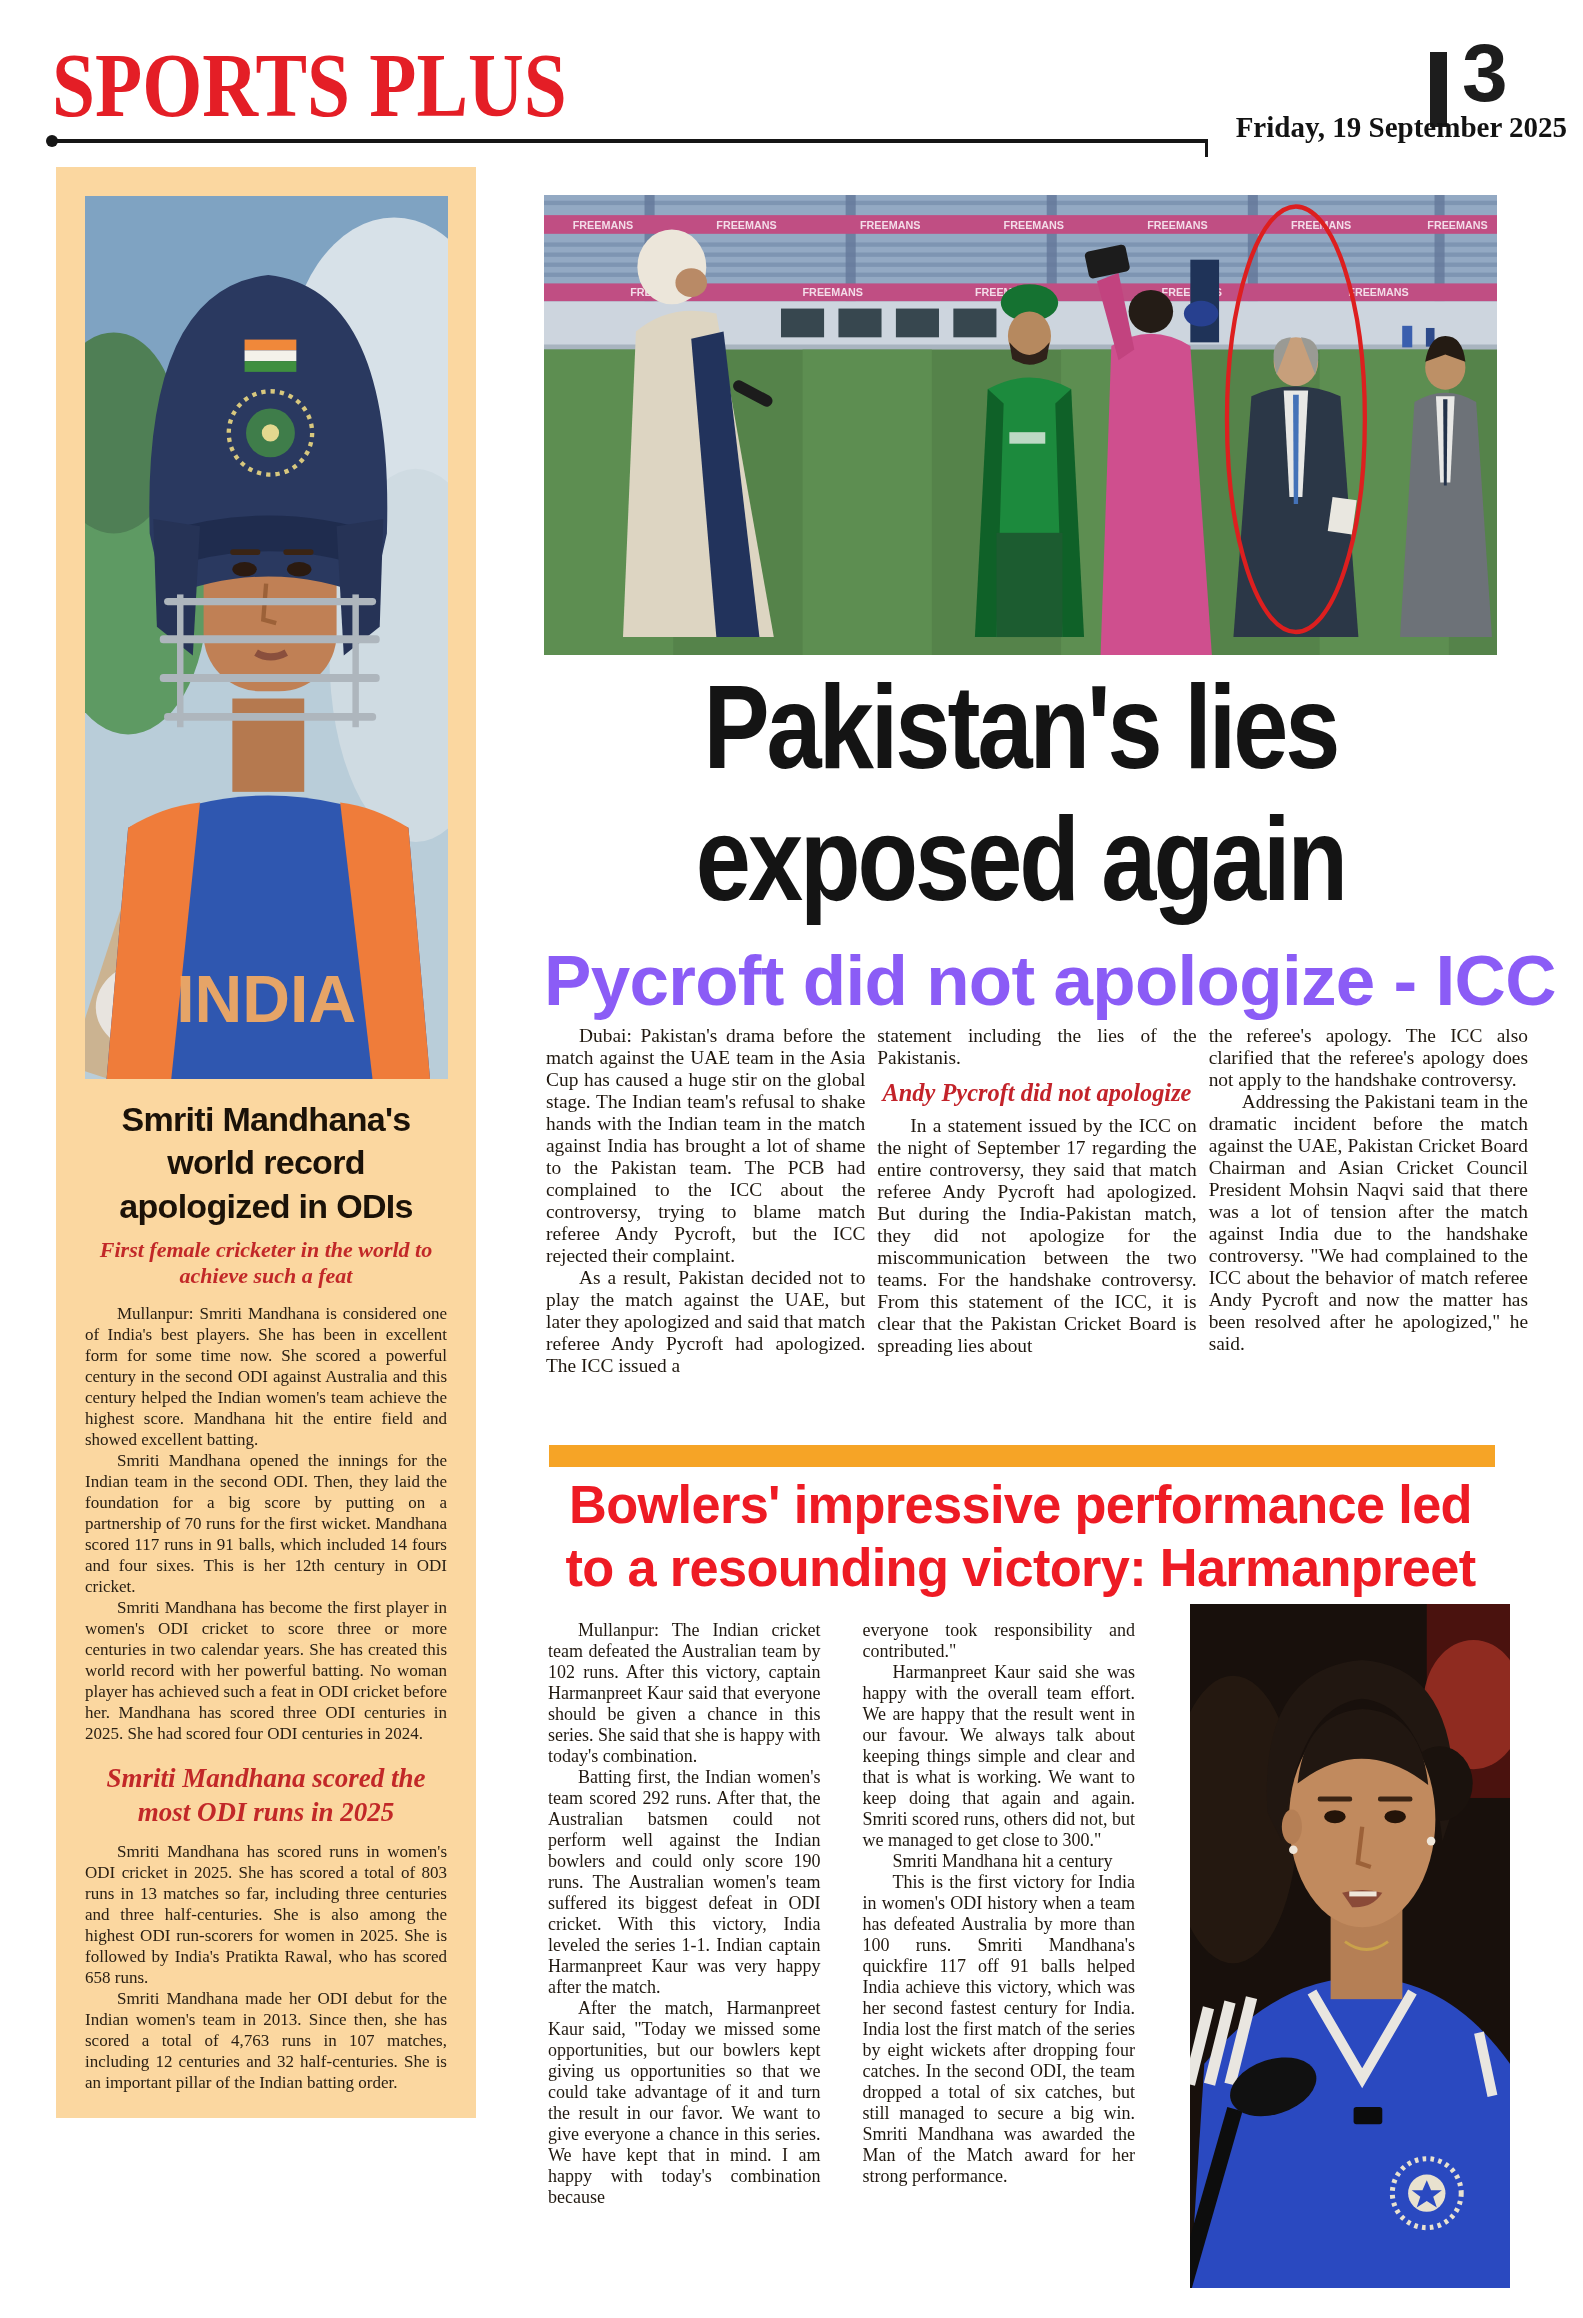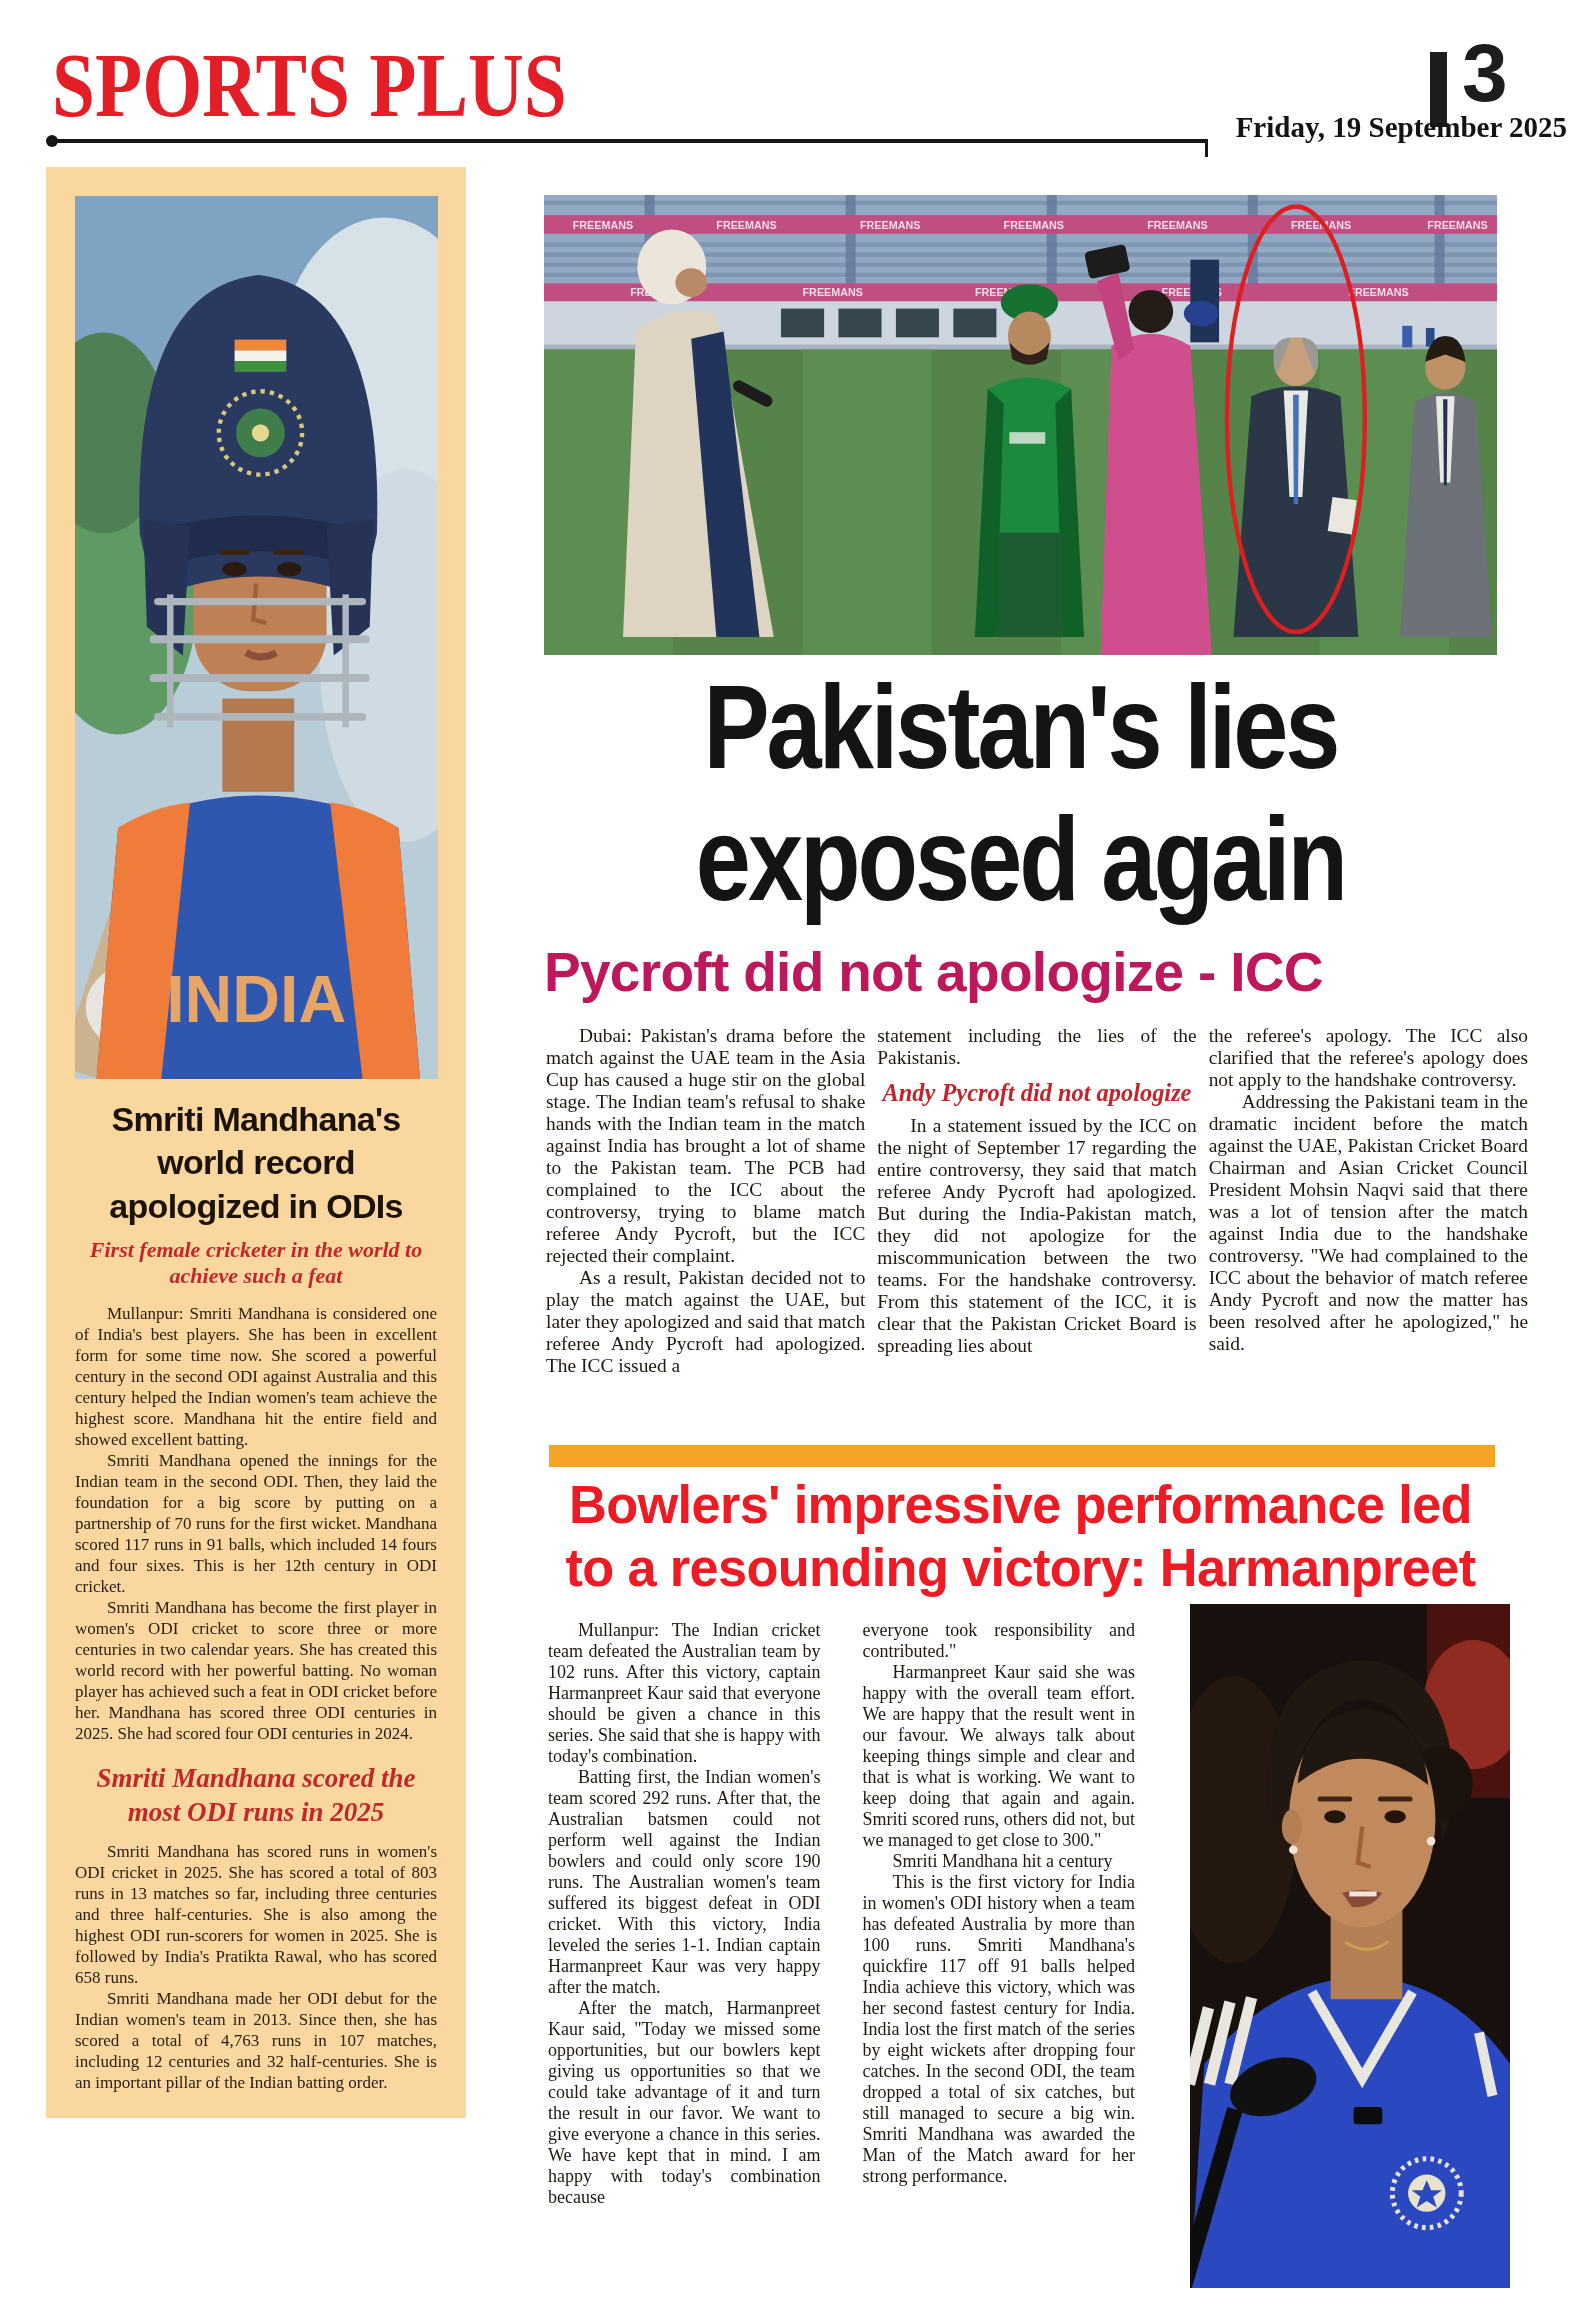--- a/index.html
+++ b/index.html
@@ -13,40 +13,40 @@
   .header-rule{position:absolute;left:57px;top:139px;width:1149px;height:3.6px;background:#161616;}
   .header-rule-dot{position:absolute;left:46px;top:135px;width:12.2px;height:12.2px;border-radius:50%;background:#161616;}
   .header-rule-tick{position:absolute;left:1205px;top:139px;width:2.9px;height:18px;background:#161616;}
   .pagenum-bar{position:absolute;left:1430px;top:52px;width:16.5px;height:75px;background:#1d1d1d;}
   .pagenum{position:absolute;left:1462px;top:32px;font-family:"Liberation Sans",sans-serif;
     font-weight:700;font-size:82px;color:#1d1d1d;line-height:1;}
   .issue-date{position:absolute;left:1214px;top:111px;width:353px;text-align:right;
     font-family:"Liberation Serif",serif;font-weight:700;font-size:29px;color:#131313;white-space:nowrap;}
 
   
-  .sidebar{position:absolute;left:46px;top:167px;width:420px;background:#fbd7a0;
+  .sidebar{position:absolute;left:56px;top:167px;width:420px;background:#fbd7a0;
     box-sizing:border-box;padding:29px 29px 24.4px 29px;}
   .sidebar svg.photo{display:block;width:363px;height:883px;}
   .sidebar h2{margin:18.7px 0 8.6px 0;text-align:center;font-family:"Liberation Sans",sans-serif;
     font-weight:700;font-size:34px;line-height:1.28;color:#1b1208;letter-spacing:-0.7px;}
   .sidebar .deck{margin:0 0 13px 0;text-align:center;font-family:Liberation Serif, serif;
     font-style:italic;font-weight:700;font-size:22px;line-height:1.2;color:#c22828;}
   .sidebar p{margin:0;font-size:17px;line-height:21px;text-align:justify;
     text-indent:32px;color:#2a2014;}
   .sidebar .sub2{margin:17px 0 11.5px 0;text-align:center;font-family:"Liberation Serif",serif;
     font-style:italic;font-weight:700;font-size:27px;line-height:1.28;color:#c22828;}
 
   
   .toss-photo{position:absolute;left:544px;top:195px;width:953px;height:460px;}
   .main-headline{position:absolute;left:544px;top:661px;width:953px;text-align:center;
     font-family:"Liberation Sans",sans-serif;font-weight:700;font-size:118px;line-height:1.12;
     color:#141414;letter-spacing:-3.6px;transform:scaleX(0.84);transform-origin:center top;}
-  .olive-subhead{position:absolute;left:544px;top:945px;width:953px;
-    font-family:"Liberation Sans",sans-serif;font-weight:700;font-size:55px;line-height:1;
-    color:#be185d;letter-spacing:-0.7px;white-space:nowrap;}
+  .olive-subhead{position:absolute;left:544px;top:945px;width:953px;text-align:center;
+    font-family:"Liberation Sans",sans-serif;font-weight:700;font-size:71px;line-height:1;
+    color:#8b5cf6;letter-spacing:-0.7px;white-space:nowrap;}
   .main-cols{position:absolute;left:546px;top:1025px;width:982px;display:flex;gap:12px;}
   .main-cols .col{flex:1;}
   .main-cols p{margin:0;font-size:19.4px;line-height:22px;text-align:justify;
     text-indent:33px;color:#20180f;}
   .main-cols p.no-indent{text-indent:0;}
   .main-cols .col-subhead{margin:8.6px 0 7.2px 0;text-align:center;font-family:"Liberation Serif",serif;
     font-style:italic;font-weight:700;font-size:24.4px;line-height:1.25;color:#c3232a;}
 
   
   .orange-bar{position:absolute;left:549px;top:1445px;width:946px;height:21.5px;background:#f6a426;}

